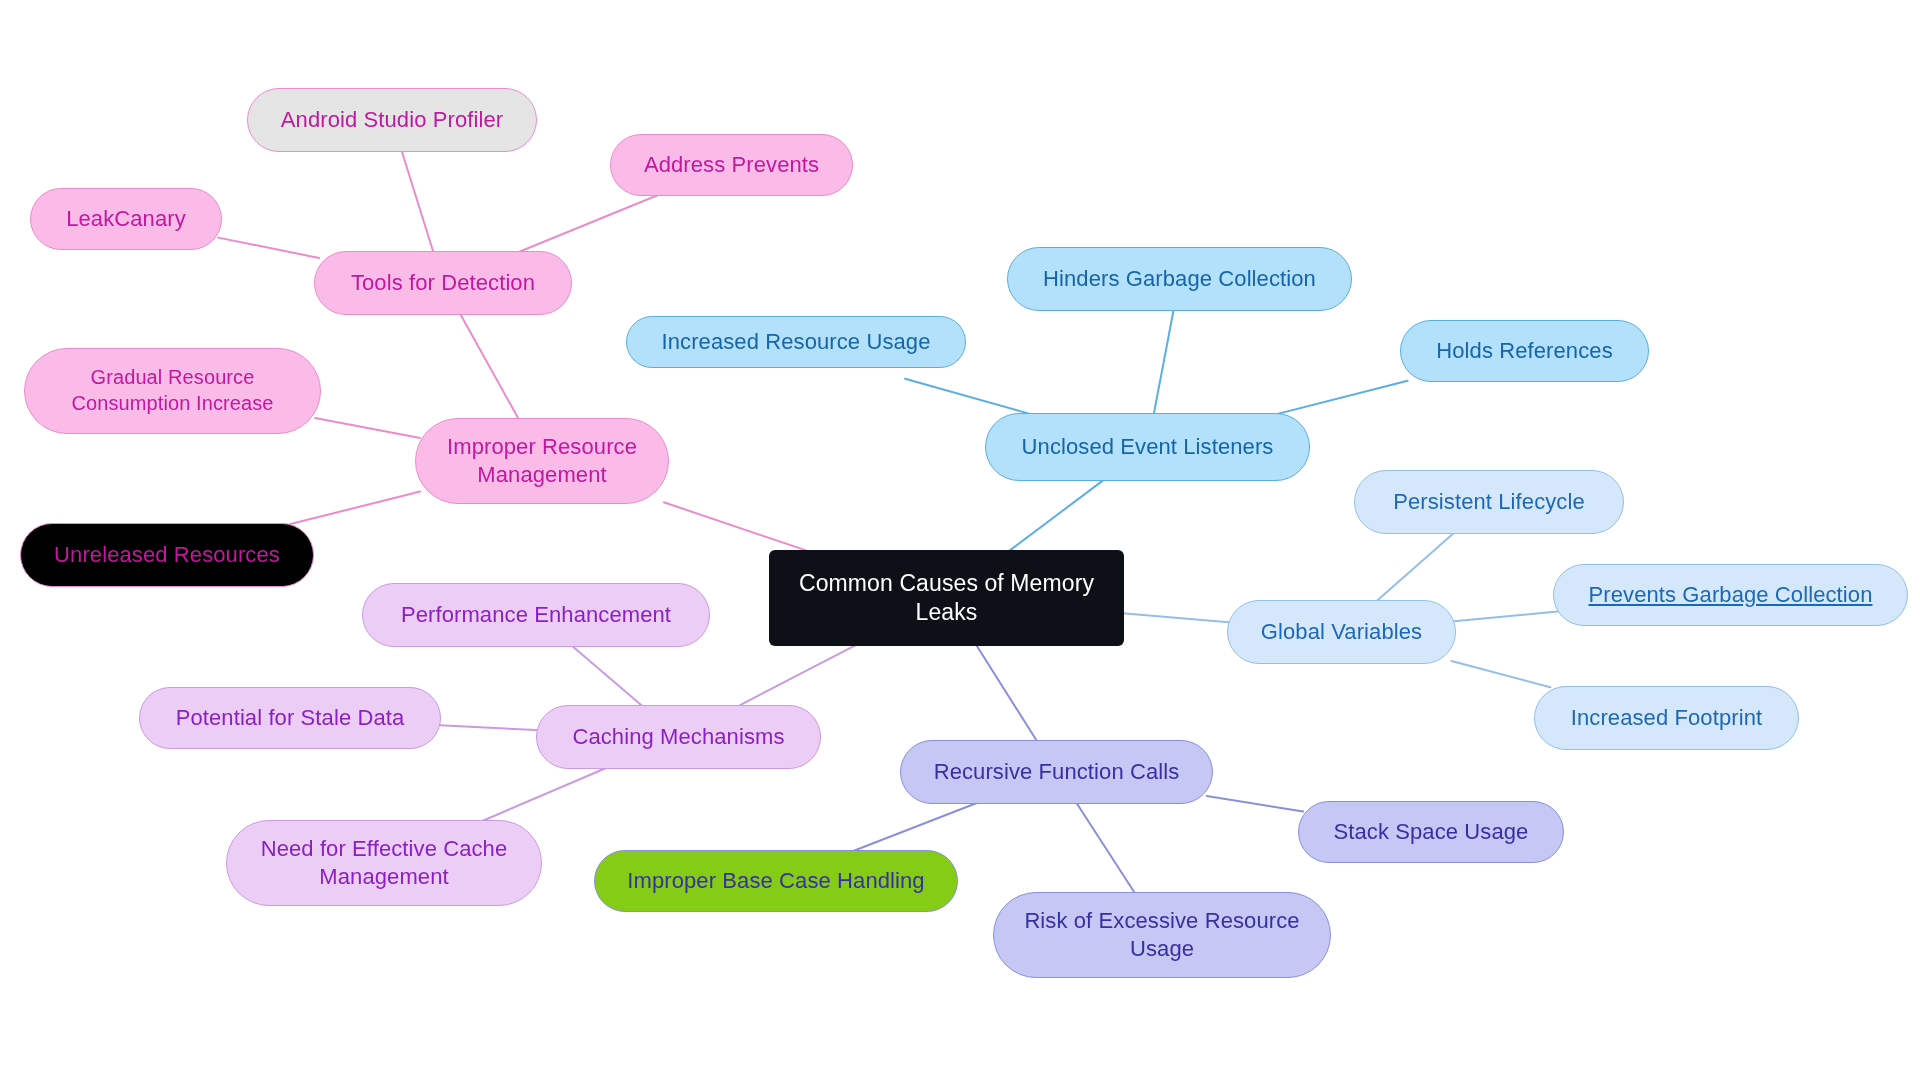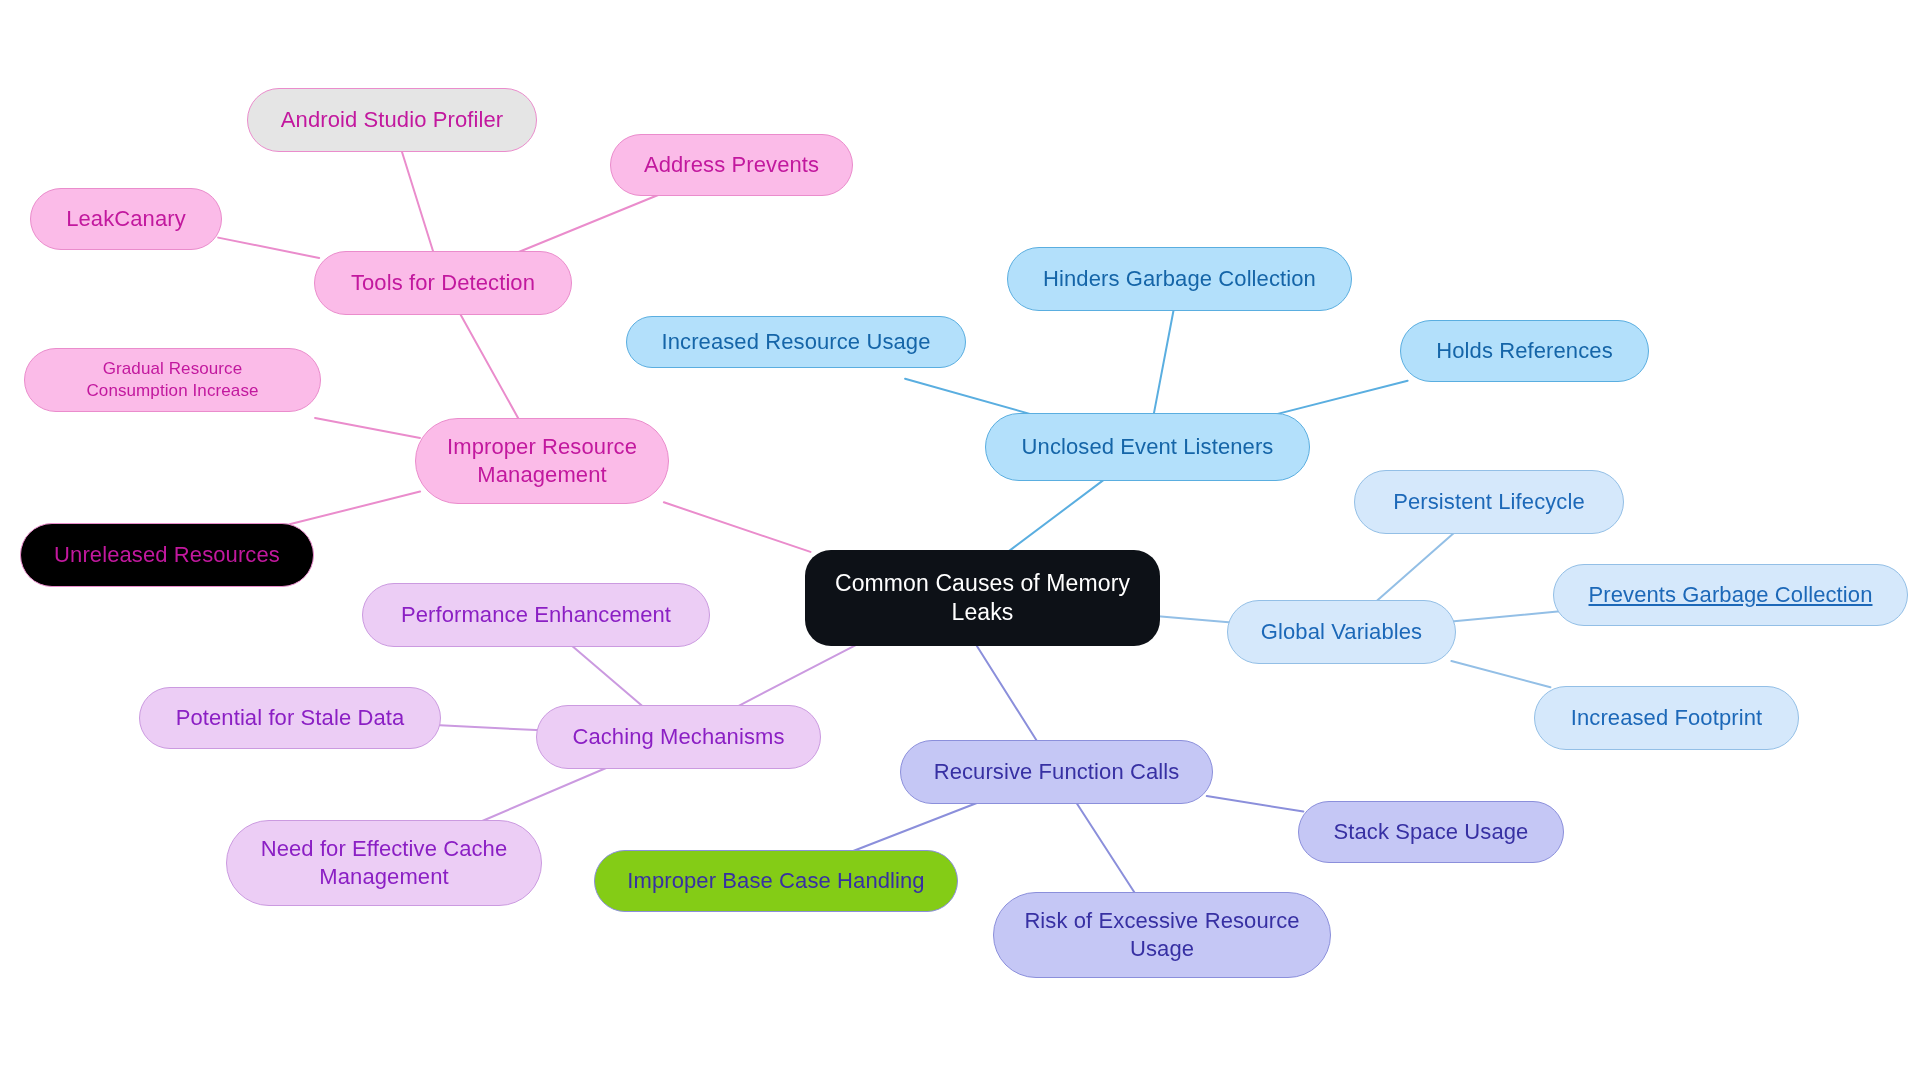--- a/index.html
+++ b/index.html
@@ -35,24 +35,23 @@
     text-align: center;
     border-radius: 999px;
     border-style: solid;
     border-width: 1.5px;
     line-height: 1.28;
     padding: 6px 14px;
     white-space: pre-line;
     letter-spacing: 0.1px;
   }
   .node.root {
-    border-radius: 26px;
+    border-radius: 6px;
     border-width: 0;
     font-weight: 400;
-    margin-left: 36px;
   }
 </style>
 </head>
 <body>
 
 <div id="canvas">
   <svg id="edges" viewBox="0 0 1920 1083" width="1920" height="1083">
       <line x1="1007.8382781456953" y1="551.92" x2="1104.0520529801324" y2="479.64" stroke="#5aaee0" stroke-width="2" stroke-linecap="round"></line>
       <line x1="1031.611515151515" y1="414.36" x2="905.0715151515152" y2="378.72" stroke="#5aaee0" stroke-width="2" stroke-linecap="round"></line>
       <line x1="1153.7171428571428" y1="414.36" x2="1173.6485714285714" y2="309.71999999999997" stroke="#5aaee0" stroke-width="2" stroke-linecap="round"></line>
@@ -97,17 +96,17 @@
       <div class="node" style="left: 362px; top: 583px; width: 348px; height: 64px; background: rgb(236, 205, 245); border-color: rgb(203, 154, 224); color: rgb(139, 31, 196); font-size: 22px;">Performance Enhancement</div>
       <div class="node" style="left: 139px; top: 687px; width: 302px; height: 62px; background: rgb(236, 205, 245); border-color: rgb(203, 154, 224); color: rgb(139, 31, 196); font-size: 22px;">Potential for Stale Data</div>
       <div class="node" style="left: 226px; top: 820px; width: 316px; height: 86px; background: rgb(236, 205, 245); border-color: rgb(203, 154, 224); color: rgb(139, 31, 196); font-size: 22px;">Need for Effective Cache
 Management</div>
       <div class="node" style="left: 415px; top: 418px; width: 254px; height: 86px; background: rgb(251, 187, 232); border-color: rgb(234, 140, 204); color: rgb(194, 24, 158); font-size: 22px;">Improper Resource
 Management</div>
       <div class="node" style="left: 314px; top: 251px; width: 258px; height: 64px; background: rgb(251, 187, 232); border-color: rgb(234, 140, 204); color: rgb(194, 24, 158); font-size: 22px;">Tools for Detection</div>
       <div class="node" style="left: 247px; top: 88px; width: 290px; height: 64px; background: #e5e5e5; border-color: rgb(234, 140, 204); color: rgb(194, 24, 158); font-size: 22px;">Android Studio Profiler</div>
       <div class="node" style="left: 30px; top: 188px; width: 192px; height: 62px; background: rgb(251, 187, 232); border-color: rgb(234, 140, 204); color: rgb(194, 24, 158); font-size: 22px;">LeakCanary</div>
       <div class="node" style="left: 610px; top: 134px; width: 243px; height: 62px; background: rgb(251, 187, 232); border-color: rgb(234, 140, 204); color: rgb(194, 24, 158); font-size: 22px;">Address Prevents</div>
-      <div class="node" style="left: 24px; top: 348px; width: 297px; height: 64px; background: rgb(251, 187, 232); border-color: rgb(234, 140, 204); color: rgb(194, 24, 158); font-size: 17px;">Gradual Resource
+      <div class="node" style="left: 24px; top: 348px; width: 297px; height: 86px; background: rgb(251, 187, 232); border-color: rgb(234, 140, 204); color: rgb(194, 24, 158); font-size: 20px;">Gradual Resource
 Consumption Increase</div>
       <div class="node" style="left: 20px; top: 523px; width: 294px; height: 64px; background: #000000; border-color: rgb(234, 140, 204); color: rgb(194, 24, 158); font-size: 22px;">Unreleased Resources</div>
     </div>
 </div>
 
 </body></html>

